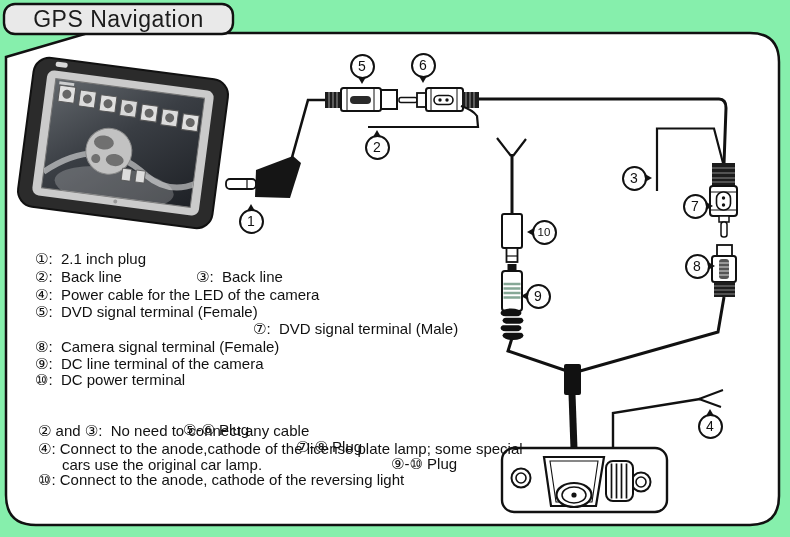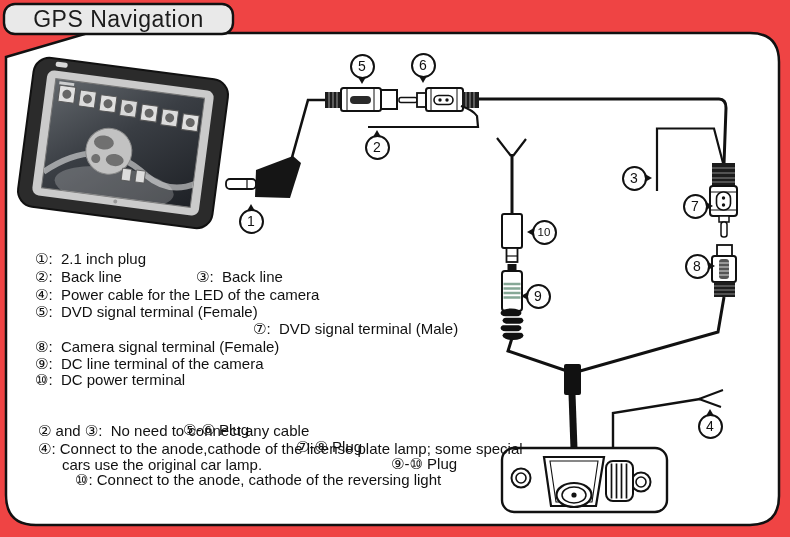--- a/index.html
+++ b/index.html
@@ -1,18 +1,18 @@
 <!DOCTYPE html>
 <html><head>
 <meta charset="utf-8">
 <style>
   html,body { margin:0; padding:0; background:#fff; }
   .stage {
     position:relative; width:790px; height:537px; overflow:hidden;
-    background:#ef4444; font-family:"Liberation Sans","DejaVu Sans",sans-serif;
+    background:#86efac; font-family:"Liberation Sans","DejaVu Sans",sans-serif;
     color:#111;
   }
   .stage svg { position:absolute; left:0; top:0; }
 
   .title-tab {
     position:absolute; left:4px; top:4px; width:229px; height:30px;
     display:flex; align-items:center; justify-content:center;
     font-size:23px; letter-spacing:.5px; color:#1b1b1b; z-index:3;
   }
 
@@ -222,15 +222,15 @@
   <div class="txt" style="left:35px; top:371px;text-align:right;"><span>⑩:  DC power terminal</span></div>
 
   <div class="txt" style="left:38px; top:404px; width:700px;">
     <span class="ins-item" style="left:145px;">⑤-⑥ Plug</span>
     <span class="ins-item" style="left:258px;">⑦-⑧ Plug</span>
     <span class="ins-item" style="left:353px;">⑨-⑩ Plug</span>
   </div>
   <div class="txt" style="left:38px; top:422px;">② and ③:  No need to connect any cable</div>
   <div class="txt" style="left:38px; top:440px;">④: Connect to the anode,cathode of the license plate lamp; some special</div>
   <div class="txt" style="left:62px; top:456px;text-align:center;">cars use the original car lamp.</div>
-  <div class="txt" style="left:38px; top:471px;margin-left:37px;">⑩: Connect to the anode, cathode of the reversing light</div>
+  <div class="txt" style="left:38px; top:471px;">⑩: Connect to the anode, cathode of the reversing light</div>
 
 </div>
 
 </body></html>

